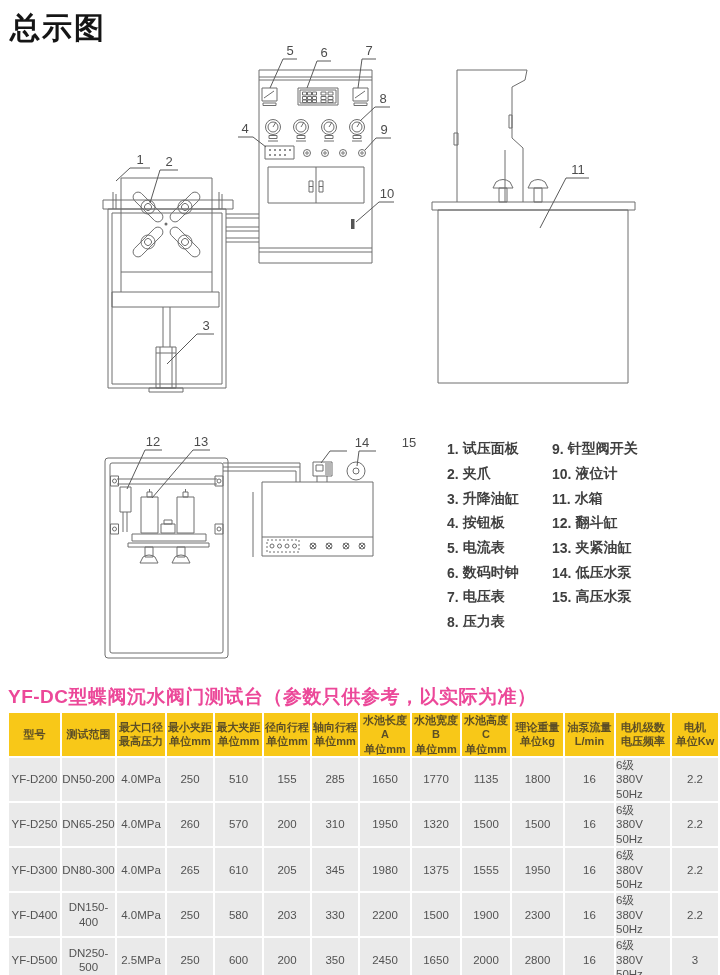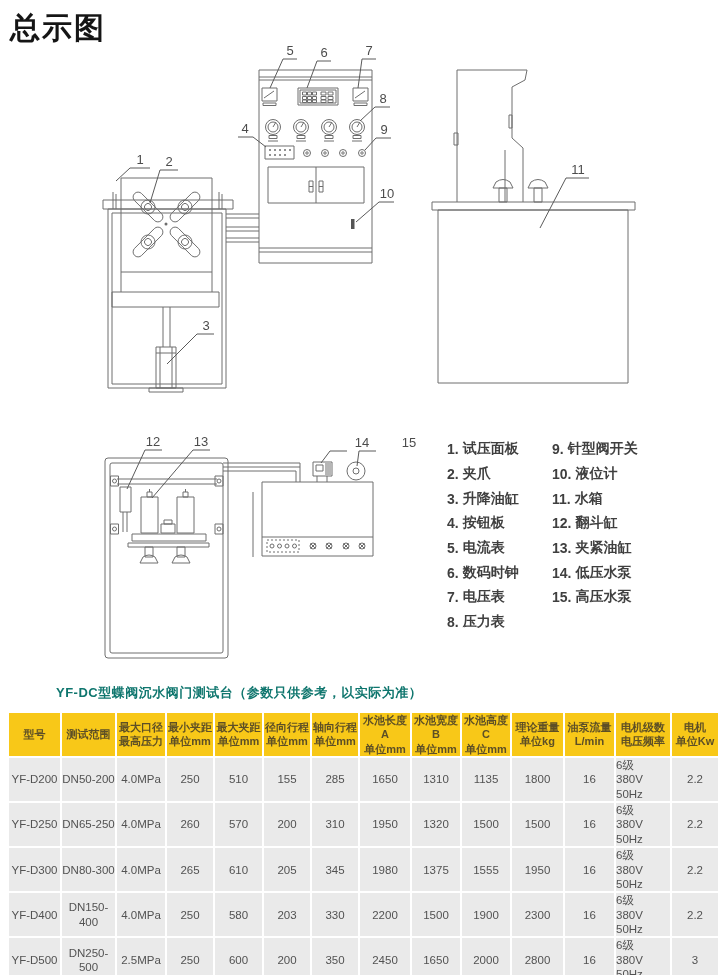--- a/index.html
+++ b/index.html
@@ -13,21 +13,21 @@
   body{background:#ffffff;font-family:"Liberation Sans","DejaVu Sans",sans-serif;}
   .page{position:relative;width:720px;height:975px;background:#ffffff;overflow:hidden;}
   .title{position:absolute;left:10px;top:8px;font-size:30px;font-weight:bold;color:#151515;letter-spacing:2px;}
   .drawing{position:absolute;left:0;top:40px;}
   .callout{position:absolute;transform:translate(-50%,-58%);font-size:13px;color:#4c4c4c;line-height:1;}
   .legend{position:absolute;left:447px;top:437px;display:flex;}
   .legend-col{display:flex;flex-direction:column;}
   .legend-col.first{width:105px;}
   .legend-item{height:24.7px;display:flex;align-items:center;font-size:14px;font-weight:bold;color:#3f3f3f;}
   .legend-num{margin-right:4px;}
-  .heading{position:absolute;left:8px;top:684px;font-size:13px;font-weight:bold;color:#0f766e;letter-spacing:0.5px;margin-left:48px;}
+  .heading{position:absolute;left:8px;top:684px;font-size:19px;font-weight:bold;color:#ec4899;letter-spacing:0.5px;}
   .spec-table{position:absolute;left:7px;top:711px;width:706px;border-collapse:separate;border-spacing:2px;table-layout:fixed;}
   .spec-table th{background:var(--header-bg);color:var(--header-text);font-size:11px;font-weight:bold;height:37px;line-height:1.3;white-space:pre-line;text-align:center;vertical-align:middle;padding:0 1px;}
   .spec-table td{background:var(--row-bg);color:var(--row-text);font-size:11.5px;height:29px;text-align:center;vertical-align:middle;white-space:pre-line;line-height:1.25;padding:0;}
   .spec-table td.cell-left{text-align:left;}
   svg *{vector-effect:non-scaling-stroke;}
 </style>
 </head>
 <body>
 
 <div class="page">
@@ -434,21 +434,21 @@
     <tbody id="tbody">
         <tr>
           <td>YF-D200</td>
           <td>DN50-200</td>
           <td>4.0MPa</td>
           <td>250</td>
           <td>510</td>
           <td>155</td>
           <td>285</td>
           <td>1650</td>
-          <td>1310</td>
+          <td>1770</td>
           <td>1135</td>
           <td>1800</td>
           <td>16</td>
           <td class="cell-left">6级
 380V 50Hz</td>
           <td>2.2</td>
         </tr>
         <tr>
           <td>YF-D250</td>
           <td>DN65-250</td>

